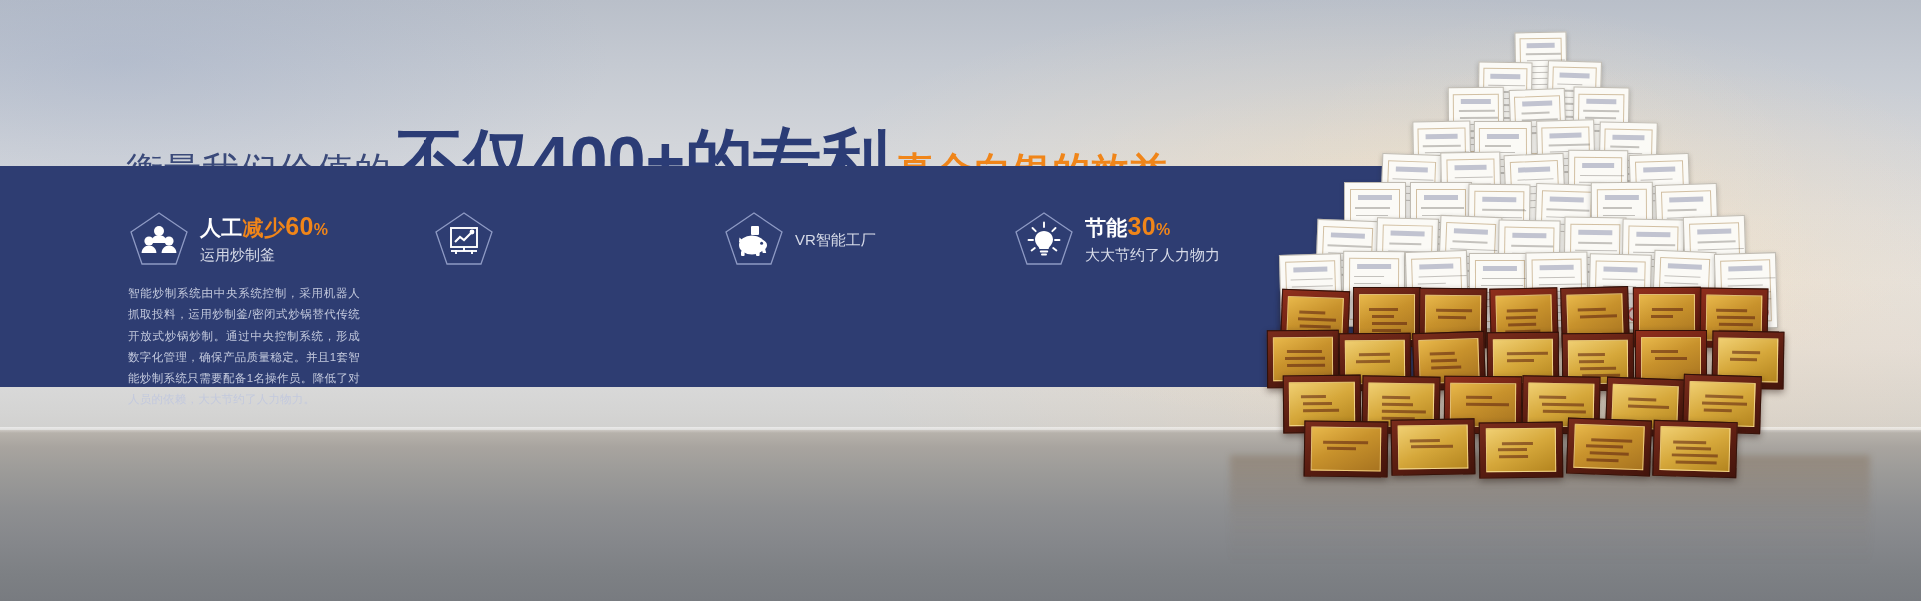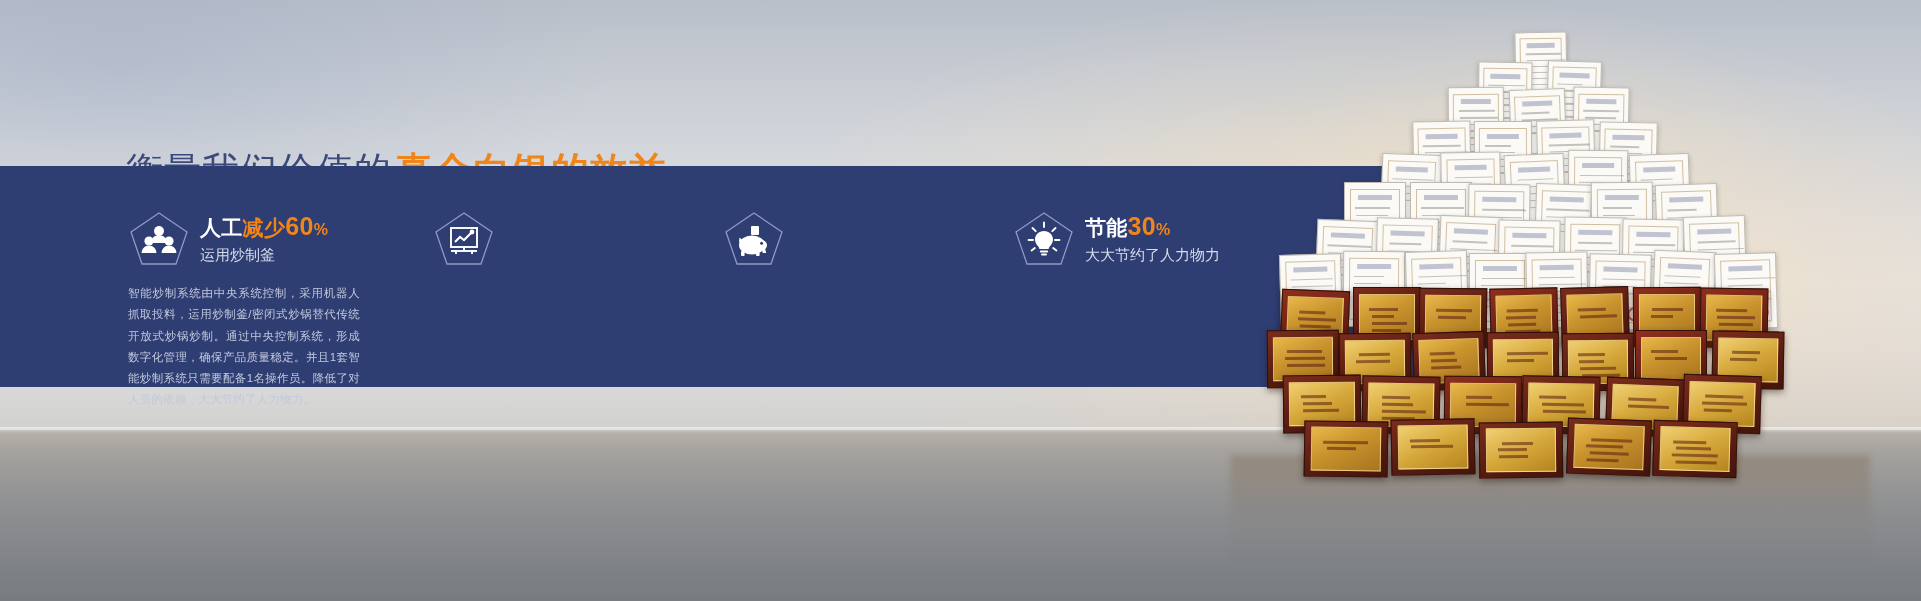--- a/index.html
+++ b/index.html
@@ -749,20 +749,21 @@
           <div class="ptxt" style="left: 16.2086%; top: 62%; width: 66.7613%;"></div>
           <div class="ptxt" style="left: 22.2763%; top: 78%; width: 59.5498%;"></div>
         </div>
       </div>
     </div>
   <div class="certwall-glow"></div>
   <div class="cert-reflection"></div>
 
   <div class="headline">
     <span class="hl-sm">衡量我们价值的</span>
+    <span class="hl-big">不仅400+的专利</span>
     <span class="hl-orange">真金白银的效益</span>
   </div>
 
   <div class="panel"></div>
 
   <div class="features">
 
     <div class="feature f1">
       <div class="f-head">
         <div class="f-hex">
@@ -817,20 +818,21 @@
               <ellipse cx="29" cy="35" rx="13" ry="9.5"></ellipse>
               <path d="M40 30c2.5 1 4 3 4 5.2 0 1.4-.7 2.7-1.8 3.7l1 4.1h-3.4l-.9-3"></path>
               <rect x="18" y="41" width="3.6" height="5" rx="1"></rect>
               <rect x="33" y="41" width="3.6" height="5" rx="1"></rect>
               <path d="M16.5 27.5l4 3.4-4.5 1.3z"></path>
             </g>
             <circle cx="38.6" cy="33.2" r="1.5" fill="#2E3D72"></circle>
           </svg>
         </div>
         <div class="f-titles">
+          <div class="f-sub">VR智能工厂</div>
         </div>
       </div>
     </div>
 
     <div class="feature f4">
       <div class="f-head">
         <div class="f-hex">
           <svg width="62" height="58" viewBox="0 0 62 58">
             <polygon points="31,3 59,22 48,54 14,54 3,22" fill="none" stroke="#8e9ac4" stroke-width="1.3"></polygon>
             <g fill="#ffffff">

